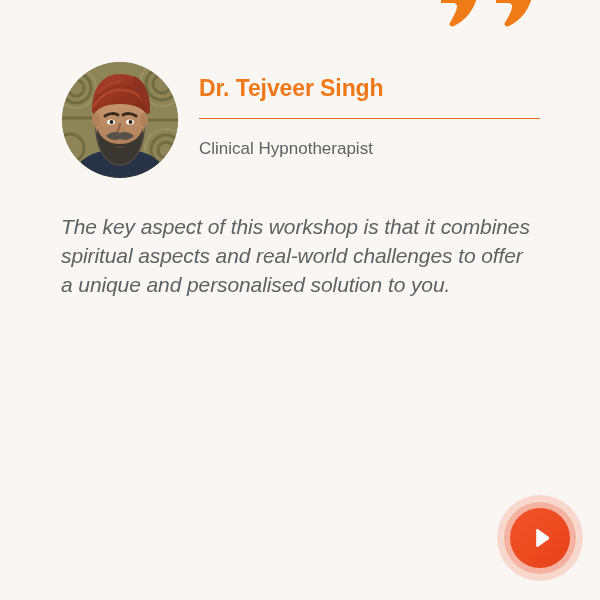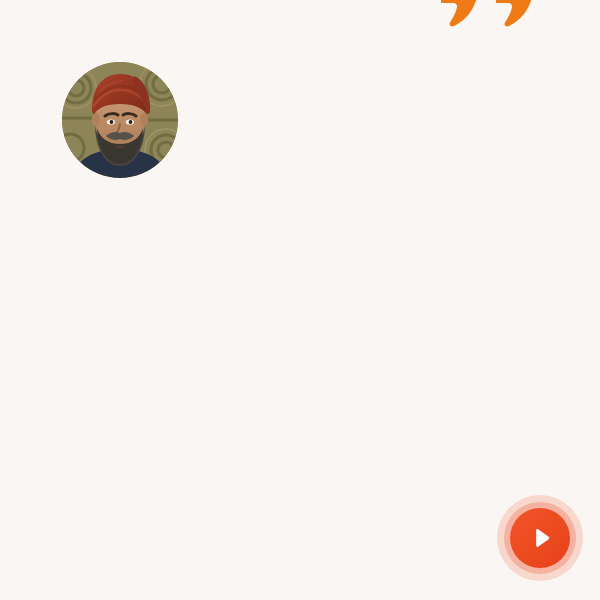--- a/index.html
+++ b/index.html
@@ -244,22 +244,28 @@
           <path d="M58 62 C57 68 55 71 53 73 C55 75 60 75 62 73" stroke="#8e6542" stroke-width="2" fill="none" stroke-linecap="round"></path>
 
           <path d="M33 62 C33 86 43 104 58 104 C73 104 83 86 83 62 C83 72 76 78 70 80 C70 86 65 90 58 90 C51 90 46 86 46 80 C40 78 33 72 33 62 Z" fill="#4a463f"></path>
           <path d="M35 66 C36 88 45 102 58 102 C71 102 80 88 81 66 C78 76 70 82 58 82 C46 82 38 76 35 66 Z" fill="#3a3730"></path>
           <path d="M44 74 C48 70 54 69 58 71 C62 69 68 70 72 74 C68 78 62 79 58 77 C54 79 48 78 44 74 Z" fill="#56524a"></path>
           <path d="M53 83 C55 85 61 85 63 83 C61 87 55 87 53 83 Z" fill="#6b3f38"></path>
         </g>
       </svg>
     </div>
 
+    <div class="identity">
+      <h2 class="person-name">Dr. Tejveer Singh</h2>
+      <div class="divider"></div>
+      <p class="person-role">Clinical Hypnotherapist</p>
+    </div>
   </div>
 
+  <p class="quote-body">The key aspect of this workshop is that it combines spiritual aspects and real-world challenges to offer a unique and personalised solution to you.</p>
 
   <button class="play-button">
     <span class="halo-outer"></span>
     <span class="halo-inner"></span>
     <span class="play-core">
       <svg viewBox="0 0 22 22" xmlns="http://www.w3.org/2000/svg" aria-hidden="true">
         <path d="M5.2 3.4 C5.2 2.3 6.2 1.7 7.1 2.3 L17.6 9.7 C18.4 10.3 18.4 11.7 17.6 12.3 L7.1 19.7 C6.2 20.3 5.2 19.7 5.2 18.6 Z" fill="#ffffff"></path>
       </svg>
     </span>
   </button>

